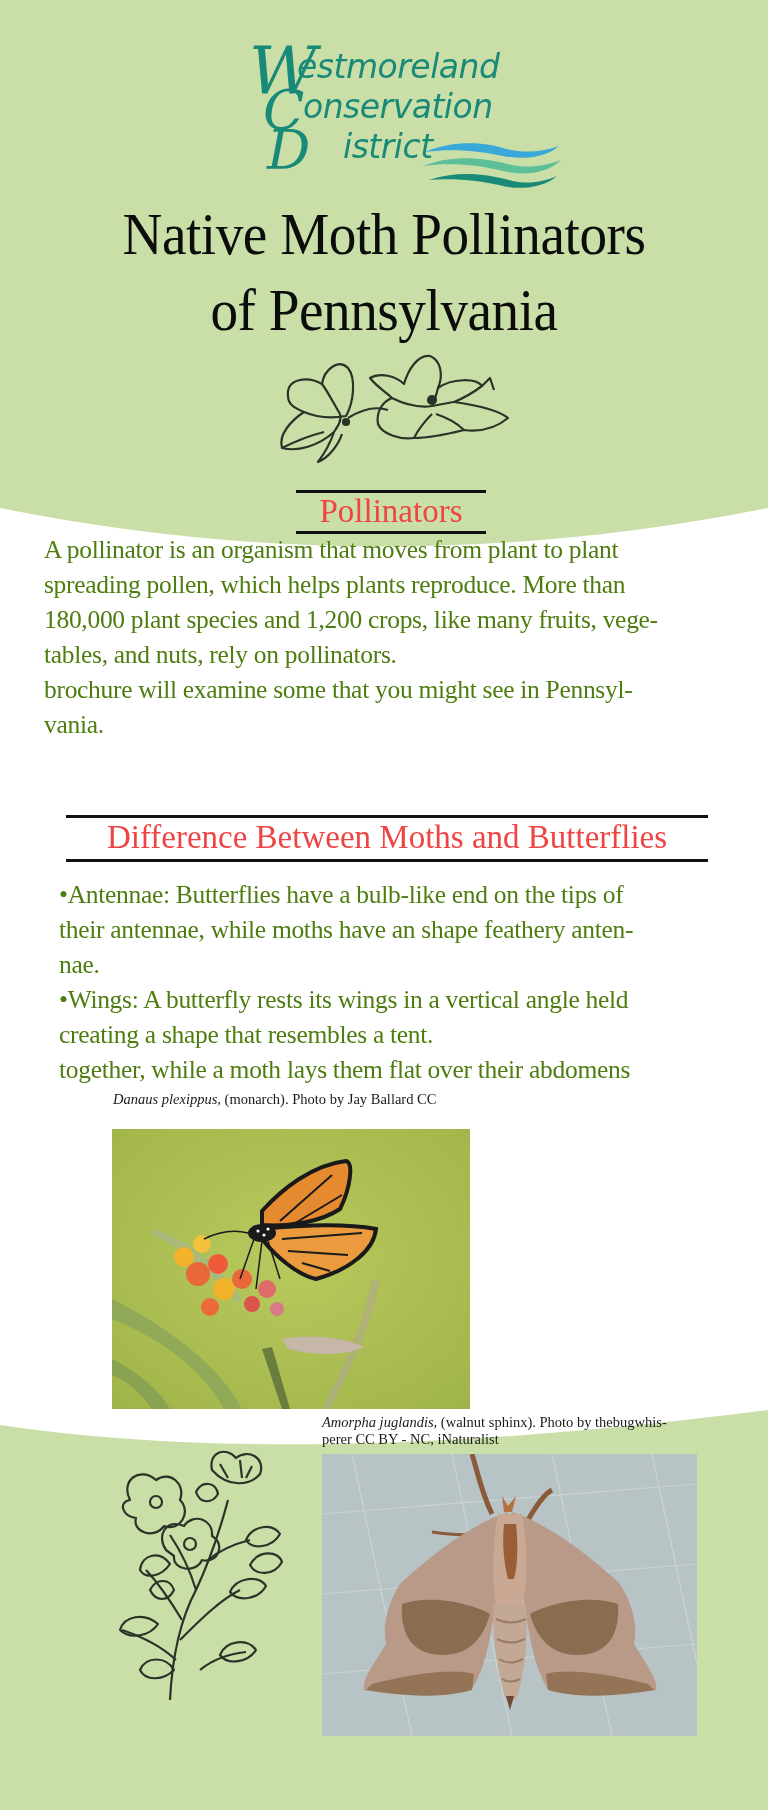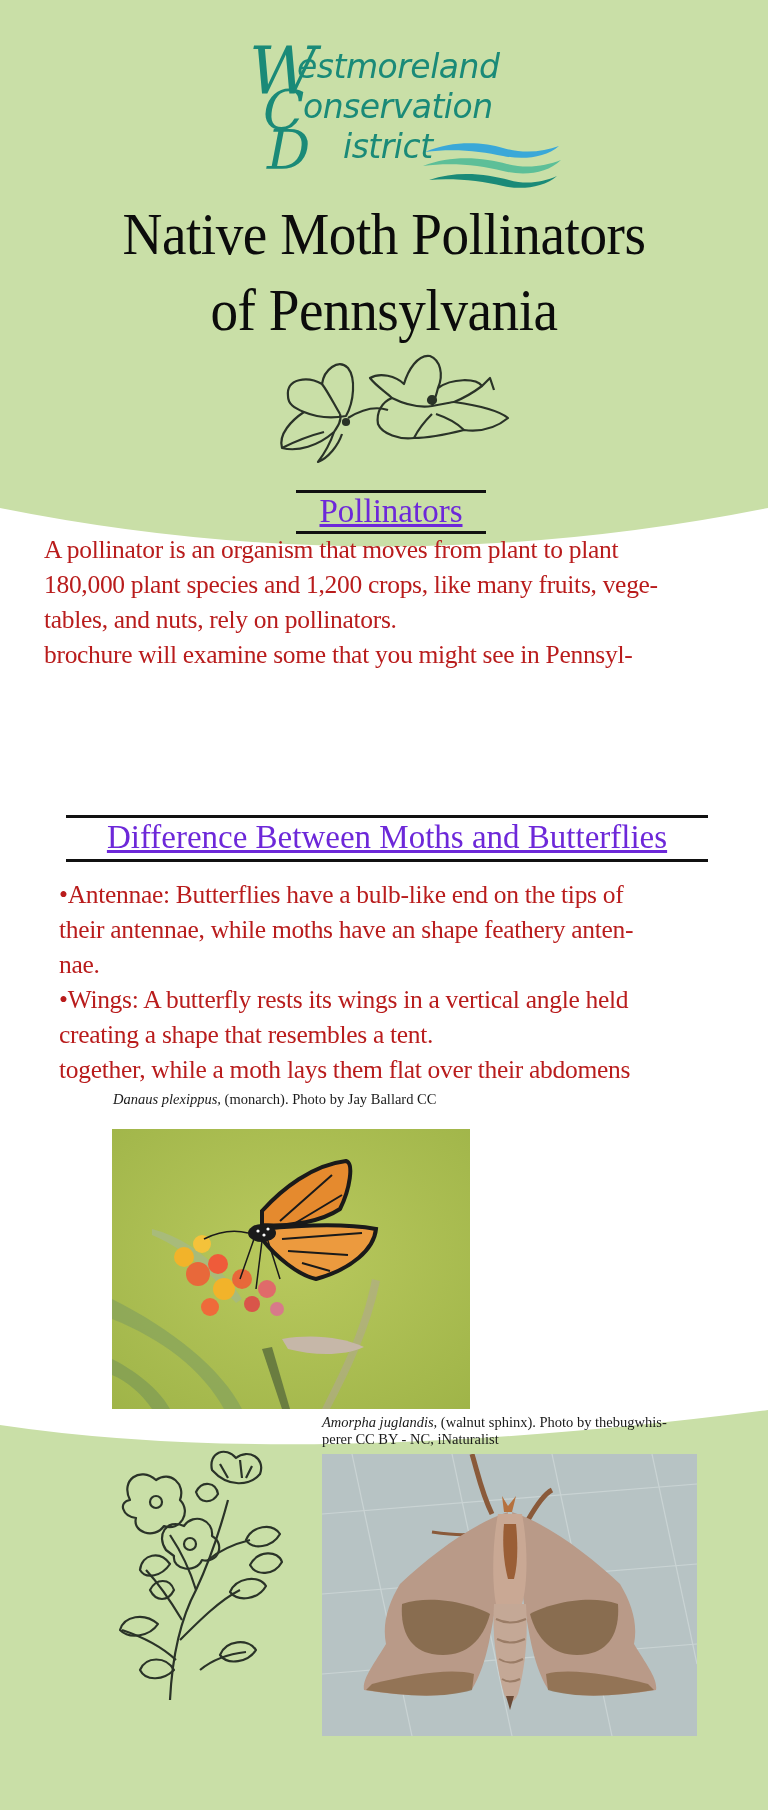--- a/index.html
+++ b/index.html
@@ -41,31 +41,30 @@
       font-size: 60px;
       line-height: 76px;
       color: #0c0c0c;
       letter-spacing: -0.5px;
       transform: scaleX(0.92);
       transform-origin: center;
     }
 
     .heading {
       font-family: "Liberation Serif", serif;
-      color: #6d28d9;
+      color: #ef4444;
       text-align: center;
-      text-decoration: underline;
     }
     .rule { position: absolute; height: 3px; background: #111; }
 
     .body-text {
       font-family: "Liberation Serif", serif;
       font-size: 25.5px;
       line-height: 35px;
-      color: #b91c1c;
+      color: #4d7c0f;
       letter-spacing: -0.3px;
     }
     .body-text p { margin: 0; }
 
     .caption {
       font-family: "Liberation Serif", serif;
       font-size: 14.5px;
       line-height: 17px;
       color: #1a1a1a;
     }
@@ -114,23 +113,25 @@
   <path d="M196,82 C190,76 180,70 168,66"></path>
   <path d="M214,38 L222,30 L226,42"></path>
 </svg>
 
 <div class="rule" style="left:296px; top:490px; width:190px;"></div>
 <div class="abs heading" style="left:280px; top:490px; width:222px; font-size:33px; line-height:42px;">Pollinators</div>
 <div class="rule" style="left:296px; top:531px; width:190px;"></div>
 
 <div class="abs body-text" style="left:44px; top:532px; width:700px;">
   <p>A pollinator is an organism that moves  from plant to plant</p>
+  <p>spreading pollen, which helps plants reproduce. More than</p>
   <p>180,000 plant species and 1,200 crops, like many fruits, vege-</p>
   <p>tables, and nuts, rely on pollinators.</p>
   <p>brochure will examine some that you might see in Pennsyl-</p>
+  <p>vania.</p>
 </div>
 
 <div class="rule" style="left:66px; top:815px; width:642px; height:2.5px;"></div>
 <div class="abs heading" style="left:66px; top:815px; width:642px; font-size:33px; line-height:44px;">Difference Between Moths and Butterflies</div>
 <div class="rule" style="left:66px; top:859px; width:642px; height:2.5px;"></div>
 
 <div class="abs body-text" style="left:59px; top:877px; width:700px;">
   <p><span>•</span><span>Antennae: Butterflies have a bulb-like end on the tips of</span></p>
   <p>their antennae, while moths have an shape feathery anten-</p>
   <p>nae.</p>

